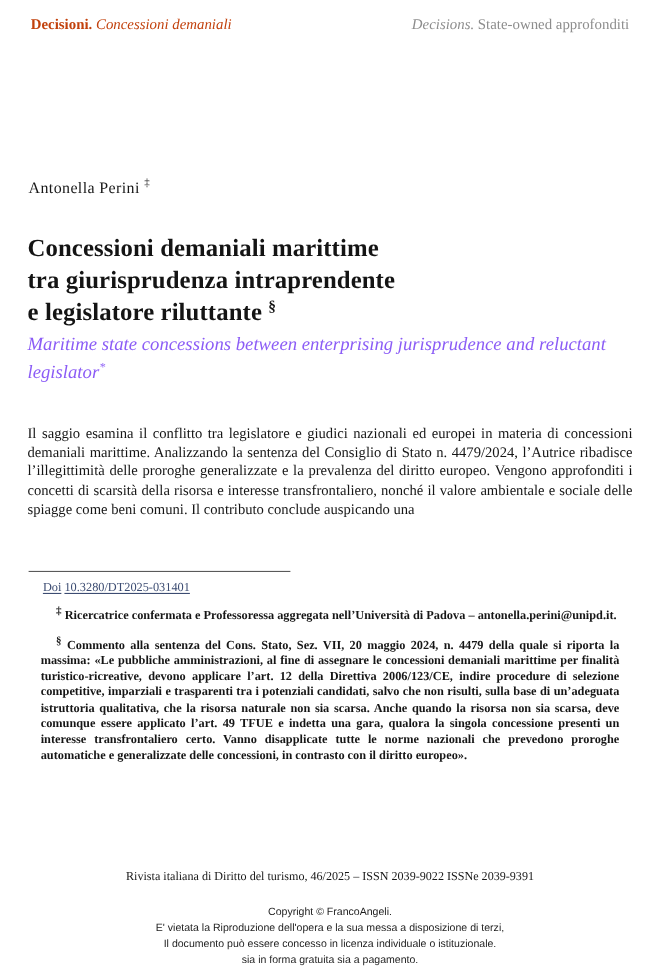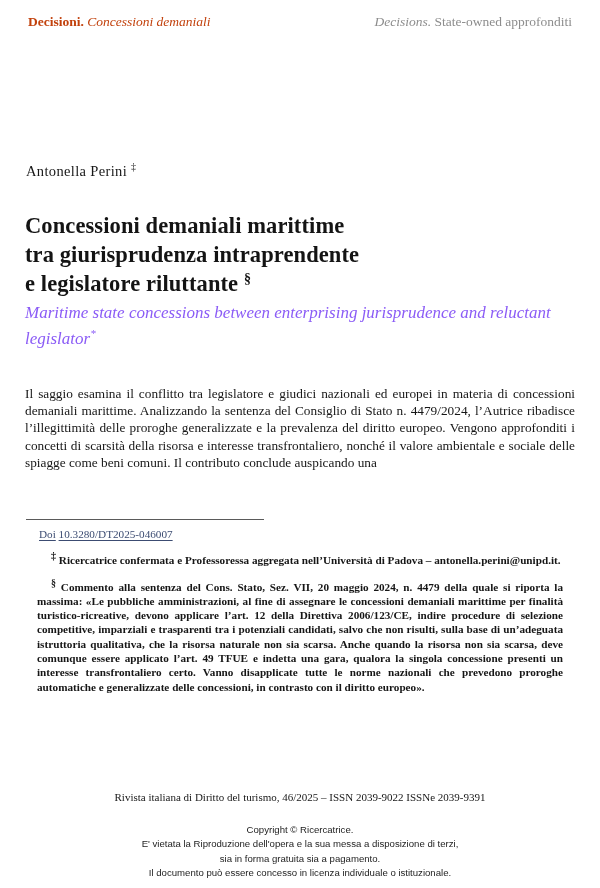--- a/index.html
+++ b/index.html
@@ -208,27 +208,27 @@
 
   <div class="subtitle">
     <span>Maritime state concessions between enterprising jurisprudence and reluctant legislator</span><span class="star">*</span>
   </div>
 
   <div class="abstract">Il saggio esamina il conflitto tra legislatore e giudici nazionali ed europei in materia di concessioni demaniali marittime. Analizzando la sentenza del Consiglio di Stato n. 4479/2024, l’Autrice ribadisce l’illegittimità delle proroghe generalizzate e la prevalenza del diritto europeo. Vengono approfonditi i concetti di scarsità della risorsa e interesse transfrontaliero, nonché il valore ambientale e sociale delle spiagge come beni comuni. Il contributo conclude auspicando una</div>
 
   <div class="fn-rule"></div>
 
   <div class="footnotes">
-    <div class="fn-doi"><span class="doi-text">Doi</span> <span class="doi-text">10.3280/DT2025-046007</span></div>
+    <div class="fn-doi"><span class="doi-text">Doi</span> <span class="doi-text">10.3280/DT2025-031401</span></div>
     <p><span class="marker">‡</span> <span>Ricercatrice confermata e Professoressa aggregata nell’Università di Padova – antonella.perini@unipd.it.</span></p>
     <p><span class="marker">§</span> <span>Commento alla sentenza del Cons. Stato, Sez. VII, 20 maggio 2024, n. 4479 della quale si riporta la massima: «Le pubbliche amministrazioni, al fine di assegnare le concessioni demaniali marittime per finalità turistico-ricreative, devono applicare l’art. 12 della Direttiva 2006/123/CE, indire procedure di selezione competitive, imparziali e trasparenti tra i potenziali candidati, salvo che non risulti, sulla base di un’adeguata istruttoria qualitativa, che la risorsa naturale non sia scarsa. Anche quando la risorsa non sia scarsa, deve comunque essere applicato l’art. 49 TFUE e indetta una gara, qualora la singola concessione presenti un interesse transfrontaliero certo. Vanno disapplicate tutte le norme nazionali che prevedono proroghe automatiche e generalizzate delle concessioni, in contrasto con il diritto europeo».</span></p>
   </div>
 
   <div class="journal-line">Rivista italiana di Diritto del turismo, 46/2025 – ISSN 2039-9022 ISSNe 2039-9391</div>
 
   <div class="copyright">
-    <div>Copyright © Ricercatrice.</div>
+    <div>Copyright © FrancoAngeli.</div>
     <div>E' vietata la Riproduzione dell'opera e la sua messa a disposizione di terzi,</div>
+    <div>Il documento può essere concesso in licenza individuale o istituzionale.</div>
     <div>sia in forma gratuita sia a pagamento.</div>
-    <div>Il documento può essere concesso in licenza individuale o istituzionale.</div>
   </div>
 
 </div>
 
 </body></html>

